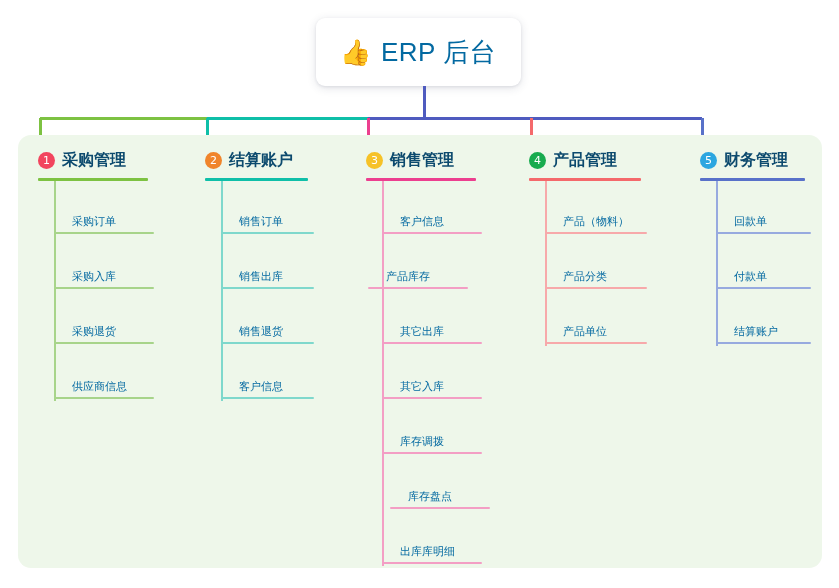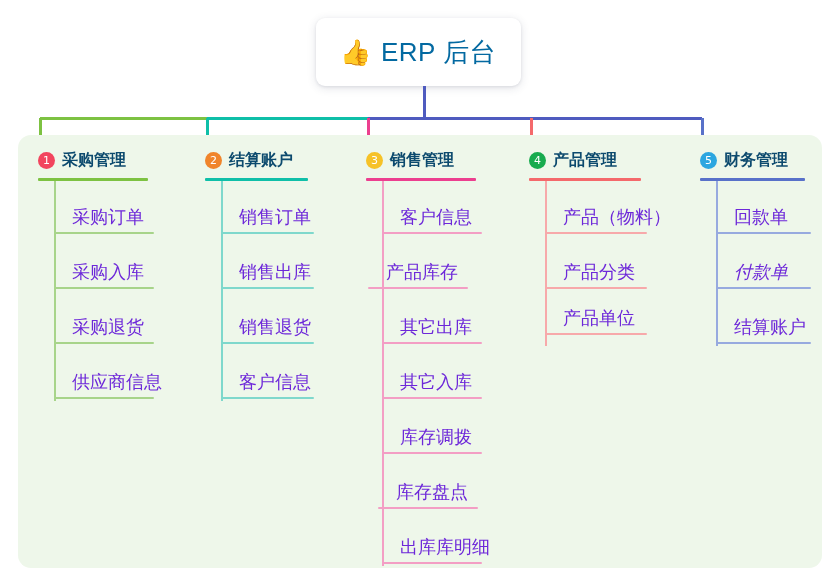--- a/index.html
+++ b/index.html
@@ -45,21 +45,21 @@
     color:#fff;font-size:11px;line-height:17px;text-align:center;
     display:inline-block;flex:0 0 auto;font-family:"DejaVu Sans",sans-serif;
   }
   .head-text{font-size:16px;color:#0c4a6e;font-weight:bold;}
   .head-rule{position:absolute;left:0;top:33px;height:3px;border-radius:1px;}
 
   .spine{position:absolute;width:2px;top:36px;}
 
   .leaf{position:absolute;left:0;}
   .leaf-text{
-    position:absolute;left:18px;bottom:5px;font-size:18px;color:#6d28d9;
+    position:absolute;left:18px;bottom:5px;font-size:11px;color:#0369a1;
     white-space:nowrap;
   }
   .leaf-rule{position:absolute;left:0;bottom:0;height:2px;border-radius:1px;}
 </style>
 </head>
 <body>
 
 <div id="stage">
 
   <div class="title-card">
@@ -150,21 +150,21 @@
           <div class="leaf-rule" style="width: 100px; background: rgb(243, 158, 196);"></div>
         </div>
         <div class="leaf" style="left: 16px; top: 230px; height: 24px; width: 100px;">
           <span class="leaf-text">其它入库</span>
           <div class="leaf-rule" style="width: 100px; background: rgb(243, 158, 196);"></div>
         </div>
         <div class="leaf" style="left: 16px; top: 285px; height: 24px; width: 100px;">
           <span class="leaf-text">库存调拨</span>
           <div class="leaf-rule" style="width: 100px; background: rgb(243, 158, 196);"></div>
         </div>
-        <div class="leaf" style="left: 12px; top: 340px; height: 24px; width: 100px;">
+        <div class="leaf" style="left: 24px; top: 340px; height: 24px; width: 100px;">
           <span class="leaf-text">库存盘点</span>
           <div class="leaf-rule" style="width: 100px; background: rgb(243, 158, 196);"></div>
         </div>
         <div class="leaf" style="left: 16px; top: 395px; height: 24px; width: 100px; padding-left: 36px;">
           <span class="leaf-text">出库库明细</span>
           <div class="leaf-rule" style="width: 100px; background: rgb(243, 158, 196);"></div>
         </div>
       </div>
       <div class="col" style="left: 529px; top: 145px;">
         <div class="col-head">
@@ -174,37 +174,37 @@
         <div class="head-rule" style="width: 112px; background: rgb(244, 105, 107);"></div>
         <div class="spine" style="left: 16px; height: 165px; background: rgb(247, 169, 170);"></div>
         <div class="leaf" style="left: 16px; top: 65px; height: 24px; width: 102px;">
           <span class="leaf-text">产品（物料）</span>
           <div class="leaf-rule" style="width: 102px; background: rgb(247, 169, 170);"></div>
         </div>
         <div class="leaf" style="left: 16px; top: 120px; height: 24px; width: 102px;">
           <span class="leaf-text">产品分类</span>
           <div class="leaf-rule" style="width: 102px; background: rgb(247, 169, 170);"></div>
         </div>
-        <div class="leaf" style="left: 16px; top: 166px; height: 24px; width: 102px; text-align: right;">
+        <div class="leaf" style="left: 16px; top: 175px; height: 24px; width: 102px; text-align: right;">
           <span class="leaf-text">产品单位</span>
           <div class="leaf-rule" style="width: 102px; background: rgb(247, 169, 170);"></div>
         </div>
       </div>
       <div class="col" style="left: 700px; top: 145px;">
         <div class="col-head">
           <span class="badge" style="background: rgb(43, 166, 224);">5</span>
           <span class="head-text">财务管理</span>
         </div>
         <div class="head-rule" style="width: 105px; background: rgb(88, 113, 201);"></div>
         <div class="spine" style="left: 16px; height: 165px; background: rgb(151, 170, 223);"></div>
         <div class="leaf" style="left: 16px; top: 65px; height: 24px; width: 95px; text-align: right;">
           <span class="leaf-text">回款单</span>
           <div class="leaf-rule" style="width: 95px; background: rgb(151, 170, 223);"></div>
         </div>
-        <div class="leaf" style="left: 16px; top: 120px; height: 24px; width: 95px; font-style: italic;">
+        <div class="leaf" style="left: 16px; top: 120px; height: 24px; width: 95px;">
           <span class="leaf-text">付款单</span>
           <div class="leaf-rule" style="width: 95px; background: rgb(151, 170, 223);"></div>
         </div>
         <div class="leaf" style="left: 16px; top: 175px; height: 24px; width: 95px;">
           <span class="leaf-text">结算账户</span>
           <div class="leaf-rule" style="width: 95px; background: rgb(151, 170, 223);"></div>
         </div>
       </div>
     </div>
 

